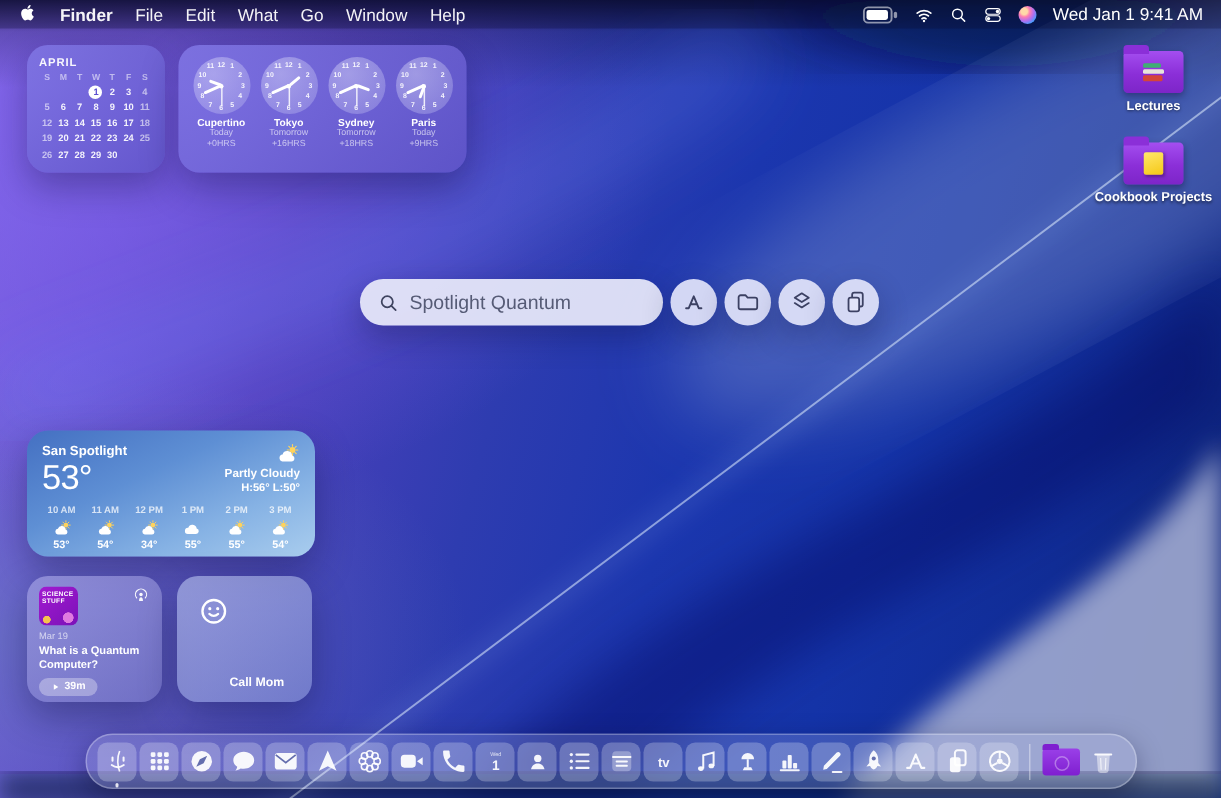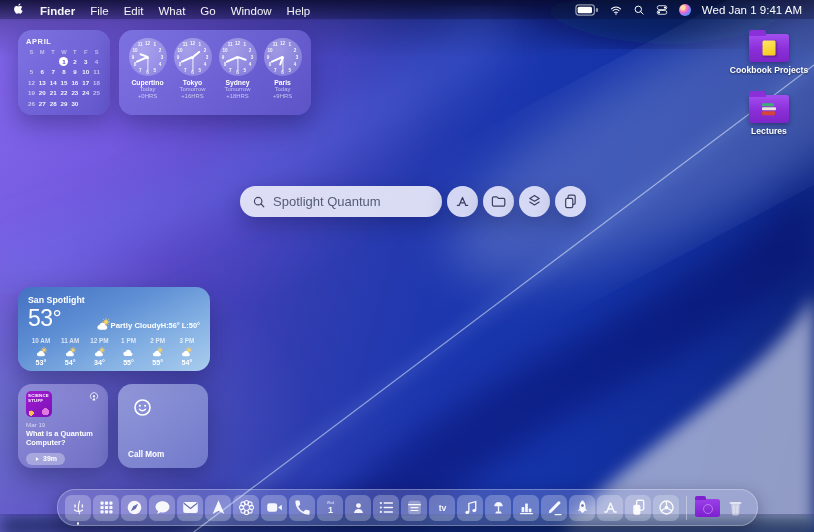--- a/index.html
+++ b/index.html
@@ -91,21 +91,21 @@
     display:flex; align-items:center; justify-content:center; color:#3c4163;
     box-shadow:0 8px 20px rgba(15,15,60,.3); }
   .spot-btn svg { width:17px; height:17px; }
 
   
   #weather-widget { left:18px; top:287px; width:192px; height:84px; padding:8px 10px 7px;
     background:linear-gradient(155deg, #4470c2 0%, #5e8fd4 38%, #86b2e4 70%, #a9cdee 100%); }
   .w-top { display:flex; }
   .w-city { font-size:8.8px; font-weight:700; }
   .w-temp { font-size:23px; font-weight:400; line-height:1; margin-top:2px; letter-spacing:-.5px; }
-  .w-right { margin-left:auto; text-align:center; display:flex; flex-direction:row; align-items:flex-end; }
+  .w-right { margin-left:auto; text-align:center; display:flex; flex-direction:column; align-items:flex-end; }
   .w-cond-ic { width:16px; height:13px; }
   .w-cond { font-size:7.8px; font-weight:600; margin-top:3px; }
   .w-hl { font-size:7.4px; font-weight:700; }
   .w-hours { display:flex; justify-content:space-between; margin-top:7px; }
   .w-hour { display:flex; flex-direction:column; align-items:center; gap:2px; width:26px; }
   .w-hr-t { font-size:6.4px; font-weight:700; color:rgba(255,255,255,.75); }
   .w-hr-ic { width:13px; height:10px; }
   .w-hr-temp { font-size:7.2px; font-weight:700; }
 
   
@@ -121,21 +121,21 @@
   .pod-date { font-size:6.2px; color:rgba(255,255,255,.65); margin-top:4px; }
   .pod-title { font-size:7.4px; font-weight:600; line-height:1.25; margin-top:1px; }
   .pod-pill { margin-top:4px; display:inline-flex; align-items:center; gap:3px;
     background:rgba(255,255,255,.32); border-radius:9px; padding:2.5px 8px; }
   .pod-pill svg { width:6px; height:6px; }
   .pod-dur { font-size:7px; font-weight:700; }
 
   
   #callmom-widget { left:118px; top:384px; width:90px; height:84px; padding:9px 10px;
     background:linear-gradient(150deg, rgba(176,186,232,.66), rgba(142,154,216,.6));
-    display:flex; flex-direction:column; }
+    display:flex; flex-direction:row; }
   .smiley-ic { width:21px; height:21px; color:#fff; margin:4px 0 0 4px; }
   .cm-label { margin-top:auto; font-size:8.2px; font-weight:600; color:#fff; }
 
   
   .dock { position:absolute; left:57px; bottom:6px; width:701px; height:37px; z-index:20;
     border-radius:18px; background:rgba(200,206,240,.22);
     border:1px solid rgba(255,255,255,.28);
     display:flex; align-items:center; padding:0 7px; gap:2px;
     box-shadow:0 6px 18px rgba(10,10,40,.35); }
   .dock-item { position:relative; width:26px; height:26px; border-radius:6.5px;
@@ -371,33 +371,33 @@
       </div>
      <div class="clock-city">Paris</div>
      <div class="clock-day">Today</div>
      <div class="clock-off">+9HRS</div>
     </div>
   </div>
 
 <div class="desk-icons" id="desk-icons">
     <div class="desk-icon">
       <div class="folder">
-        <span class="inner note-glyph"></span>
-      </div>
-                 <div class="desk-label">Cookbook Projects</div>
-    </div>
-    <div class="desk-icon">
-      <div class="folder">
         <span class="inner books-glyph">
           <i></i>
           <i></i>
           <i></i>
         </span>
       </div>
                  <div class="desk-label">Lectures</div>
+    </div>
+    <div class="desk-icon">
+      <div class="folder">
+        <span class="inner note-glyph"></span>
+      </div>
+                 <div class="desk-label">Cookbook Projects</div>
     </div>
   </div>
 
 <div class="spotlight-row">
   <div class="spot-pill">
     <span class="ic" id="spot-mag">
         <svg viewBox="0 0 24 24" fill="none">
           <circle cx="10.6" cy="10.6" r="6.4" stroke="currentColor" stroke-width="2"></circle>
           <path d="M15.3 15.3 20.2 20.2" stroke="currentColor" stroke-width="2" stroke-linecap="round"></path>
         </svg>

